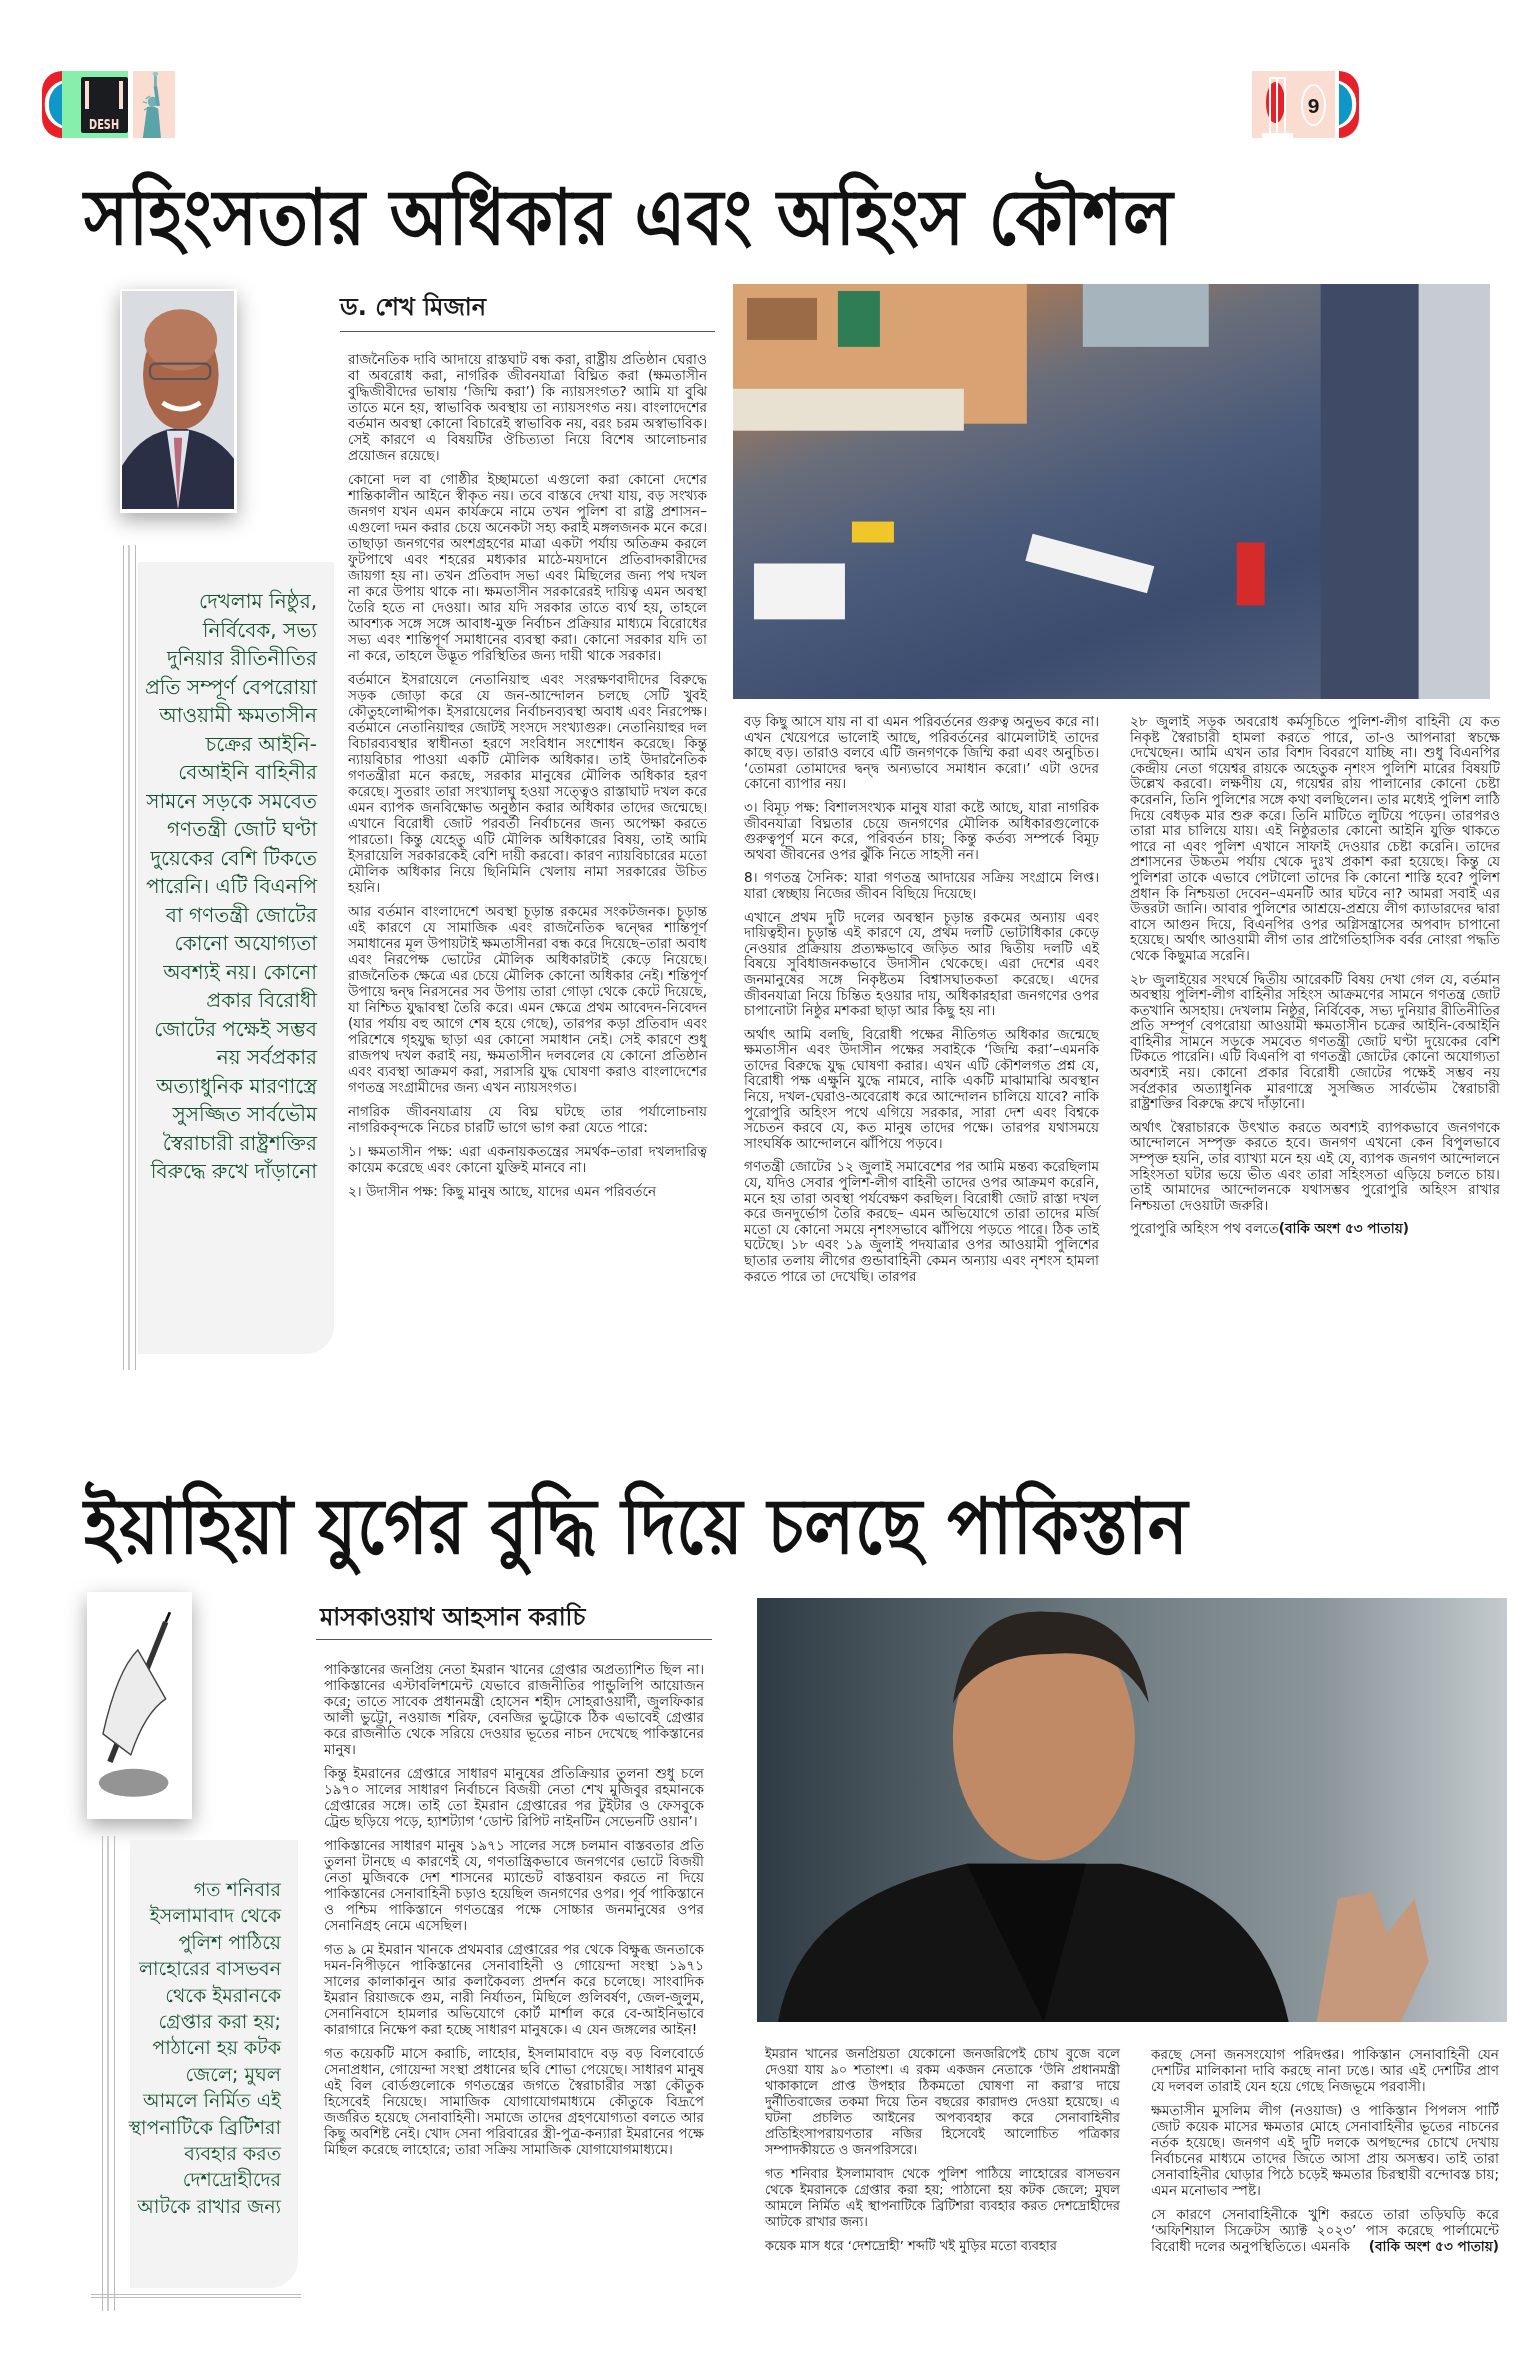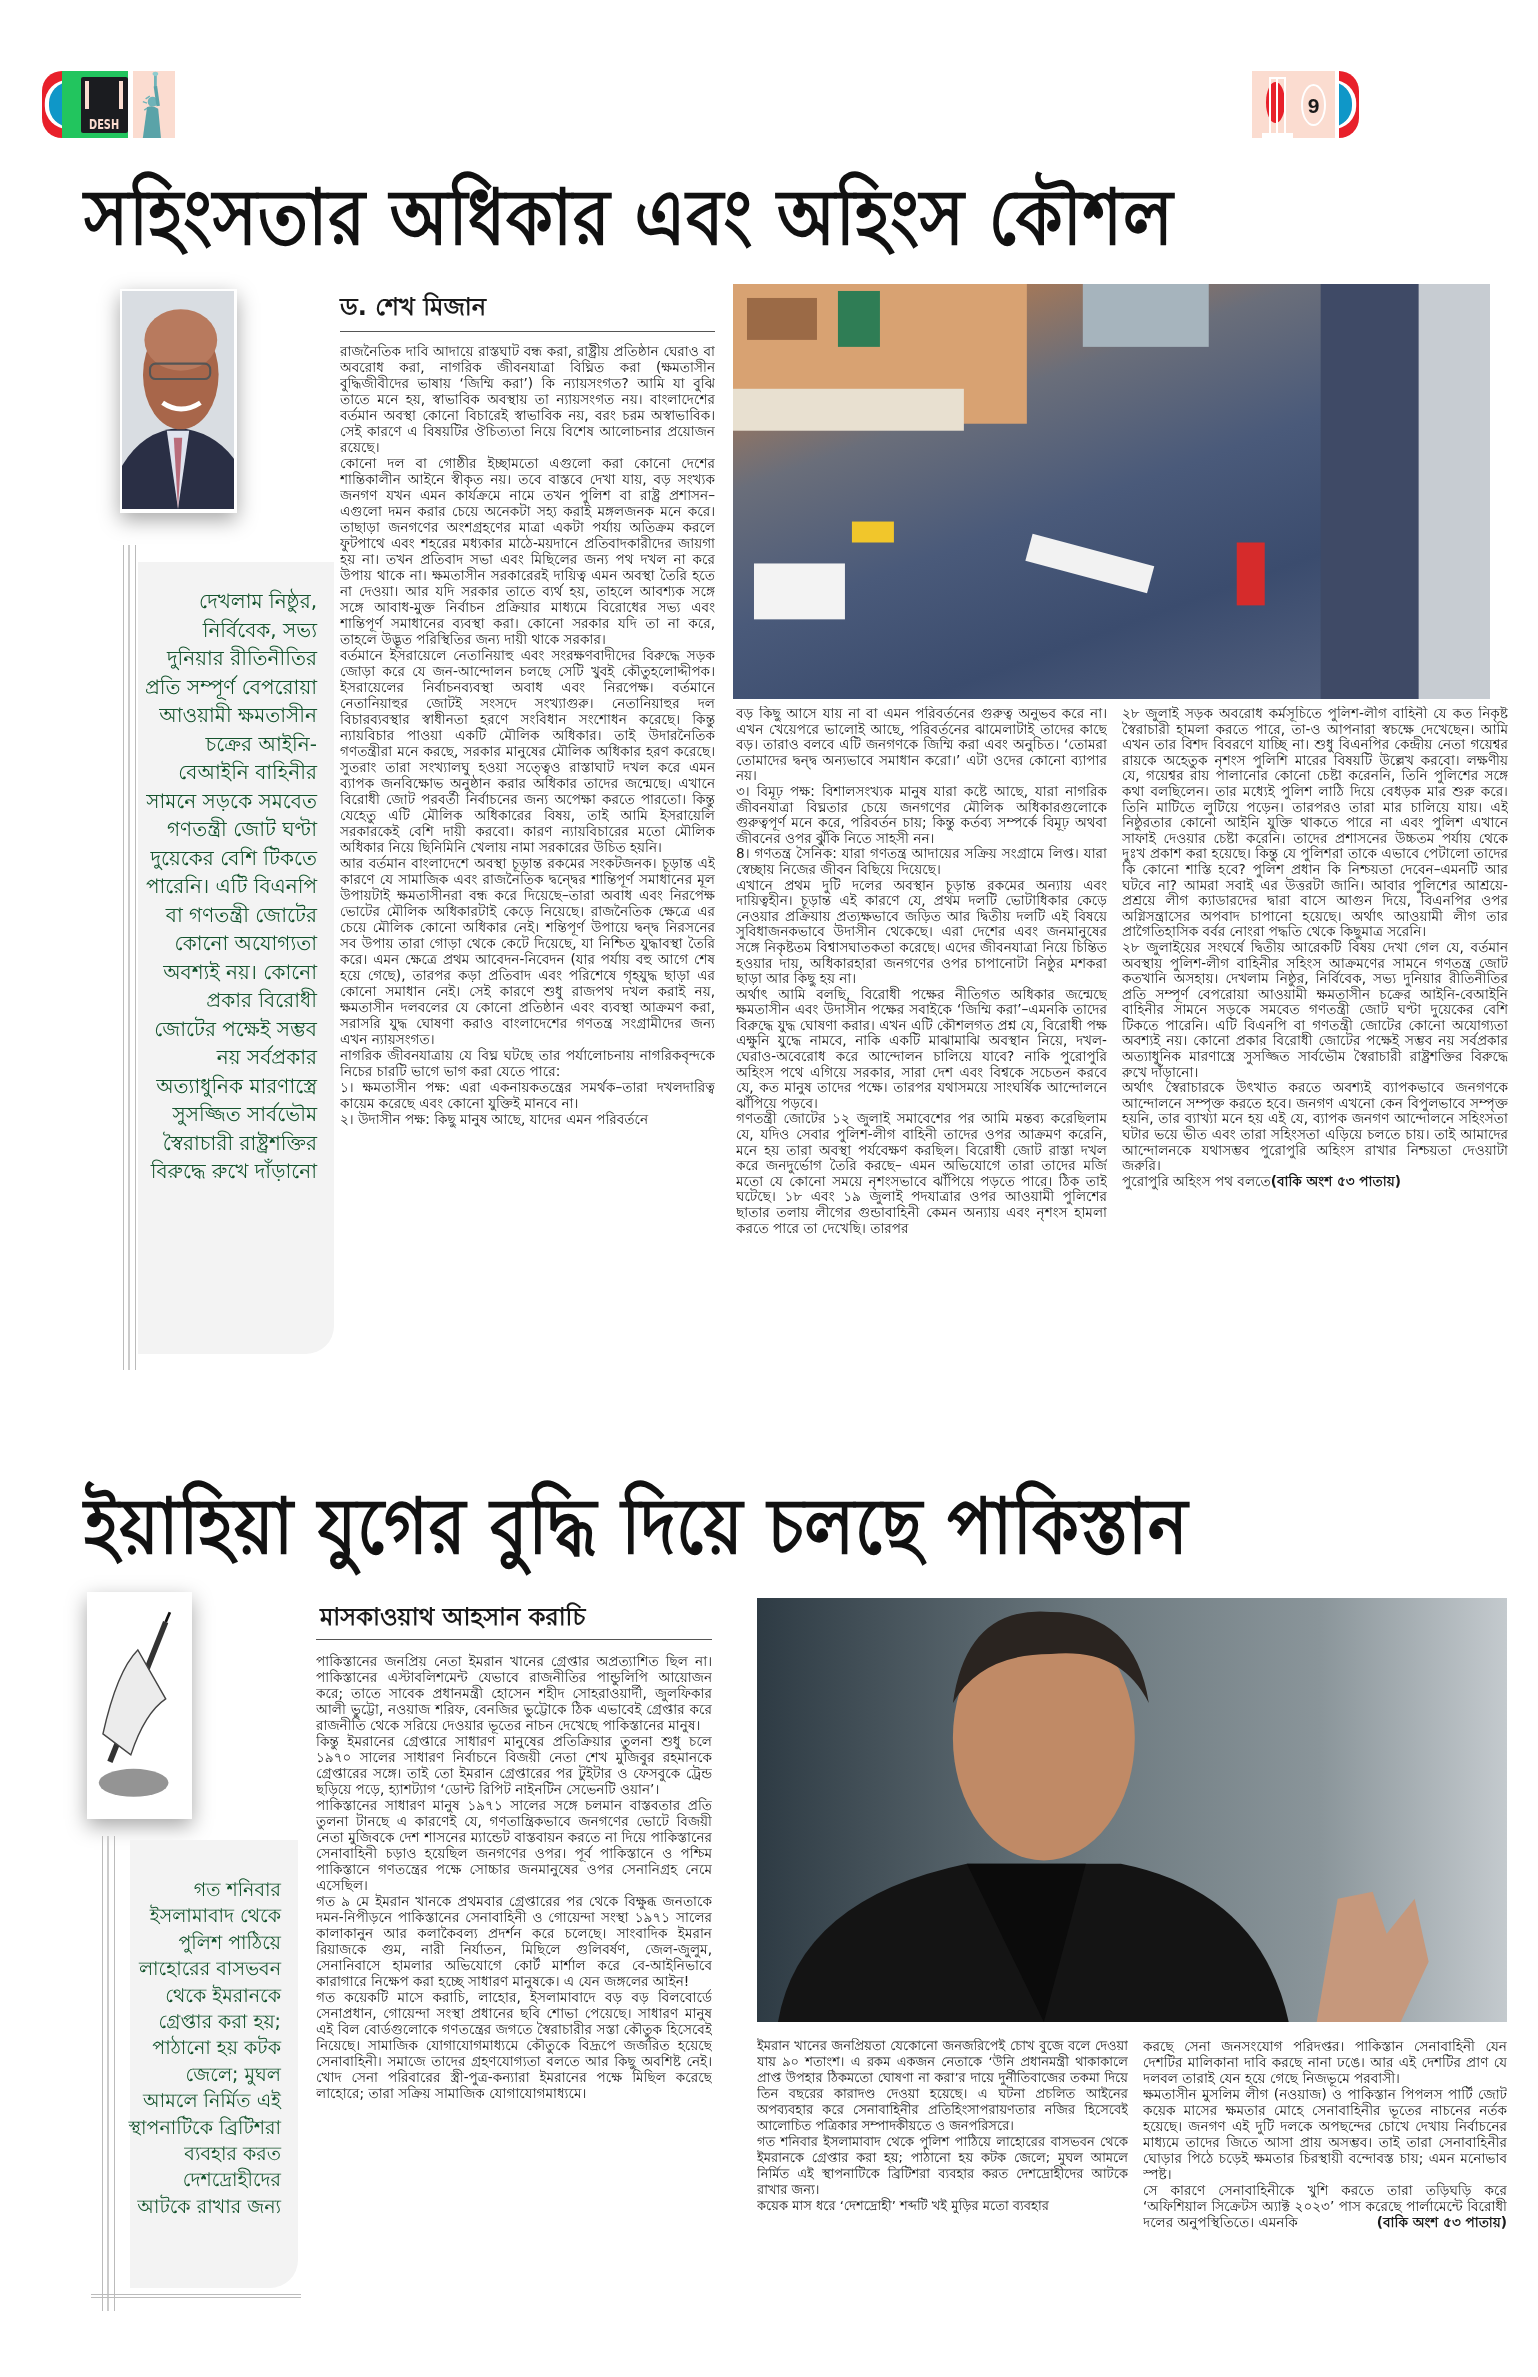--- a/index.html
+++ b/index.html
@@ -3,21 +3,21 @@
 <meta charset="utf-8">
 <style>
   * { box-sizing: border-box; margin: 0; padding: 0; }
   html, body { width: 1538px; height: 2377px; background: #ffffff; overflow: hidden; }
   body { position: relative; font-family: "DejaVu Sans", sans-serif; color: #1a1a1a; }
 
   
   .masthead { position: absolute; top: 71px; left: 42px; width: 1468px; height: 67px; }
   .mh-arc-left { position: absolute; left: 0; top: 0; width: 19.6px; height: 67px; border-radius: 34px 0 0 34px; background: #e8202a; overflow: hidden; }
   .mh-arc-left::after { content: ""; position: absolute; left: 7px; top: 11.2px; width: 21px; height: 45px; border-radius: 22.4px 0 0 22.4px; background: #0f97c8; box-shadow: -2.1px 0 0 2.1px #fff; }
-  .mh-logo { position: absolute; left: 19.6px; top: 0; width: 66px; height: 67px; background: #22c55e; display: flex; align-items: center; justify-content: center; padding-left: 19px; }
+  .mh-logo { position: absolute; left: 19.6px; top: 0; width: 66px; height: 67px; background: #86efac; display: flex; align-items: center; justify-content: center; padding-left: 19px; }
   .mh-logo-box { width: 55px; height: 56px; background: #1b1c20; border-radius: 2.1px; color: #fbdcd0; font-family: "DejaVu Sans", sans-serif; font-weight: bold; display: flex; flex-direction: column; justify-content: flex-end; align-items: center; padding-bottom: 2.1px; position: relative; }
   .mh-logo-glyph { position: absolute; top: 4.2px; left: 4.2px; right: 4.2px; height: 28px; border: 4.2px solid #fbdcd0; border-top: 0; border-bottom: 0; }
   .mh-logo-text { font-size: 9.8px; letter-spacing: 0px; color: #fbdcd0; transform: scaleY(1.4); }
   .mh-liberty { position: absolute; left: 91px; top: 0; width: 42px; height: 67px; background: #fbdcd0; overflow: hidden; }
   .mh-liberty svg { position: absolute; left: 7px; top: 0; }
   .mh-band { position: absolute; left: 134px; top: 0; width: 1072px; height: 67px; background: #d6ece0; overflow: hidden; }
   .mh-band-green { position: absolute; left: 0; top: 0; width: 622px; height: 67px; background: #009a4c; border-top-right-radius: 0; }
   .mh-band-curve { position: absolute; left: 489px; top: 0; width: 294px; height: 168px; border-radius: 50%; background: #009a4c; transform: translateY(0); clip-path: inset(0 50% 50% 0); }
   .mh-section { position: absolute; left: 91px; width: 350px; top: 12.6px; text-align: center; font-size: 24px; font-weight: bold; color: #ffffff; font-family: "DejaVu Sans", sans-serif; }
   .mh-date-en { position: absolute; right: 8.4px; top: 12.6px; font-family: "Liberation Sans", sans-serif; font-weight: bold; font-size: 21px; color: #1a1a1a; letter-spacing: -0.3px; transform: scaleY(1.15); }
@@ -57,21 +57,21 @@
   
   .byline { position: absolute; font-family: "DejaVu Sans", sans-serif; font-size: 24px; font-weight: bold; color: #1a1a1a; }
   .byline-1 { left: 340px; top: 288px; }
   .byline-2 { left: 320px; top: 1598px; }
   .byline-rule { position: absolute; height: 1.4px; background: #555; }
   .byline-rule-1 { left: 340px; top: 331px; width: 375px; }
   .byline-rule-2 { left: 316px; top: 1639px; width: 396px; }
 
   
   .col { position: absolute; font-family: "DejaVu Sans", sans-serif; color: #1a1a1a; text-align: justify; overflow: hidden; }
-  .col p { margin: 0; }
+  .col p { margin: 8px; }
   .a1c1 { left: 340px; top: 343px; width: 375px; height: 1049px; font-size: 13.6px; line-height: 16px; }
   .a1c2 { left: 736px; top: 706px; width: 371px; height: 708px; font-size: 13.6px; line-height: 15.6px; }
   .a1c3 { left: 1122px; top: 706px; width: 386px; height: 708px; font-size: 13.6px; line-height: 15.6px; }
   .a2c1 { left: 316px; top: 1653px; width: 396px; height: 678px; font-size: 13.6px; line-height: 16px; }
   .a2c2 { left: 757px; top: 2038px; width: 371px; height: 294px; font-size: 13px; line-height: 16px; }
   .a2c3 { left: 1143px; top: 2038px; width: 364px; height: 294px; font-size: 13.6px; line-height: 16px; }
   .cont { font-weight: bold; float: right; }
   .last-line { display: flex; }
 
   

